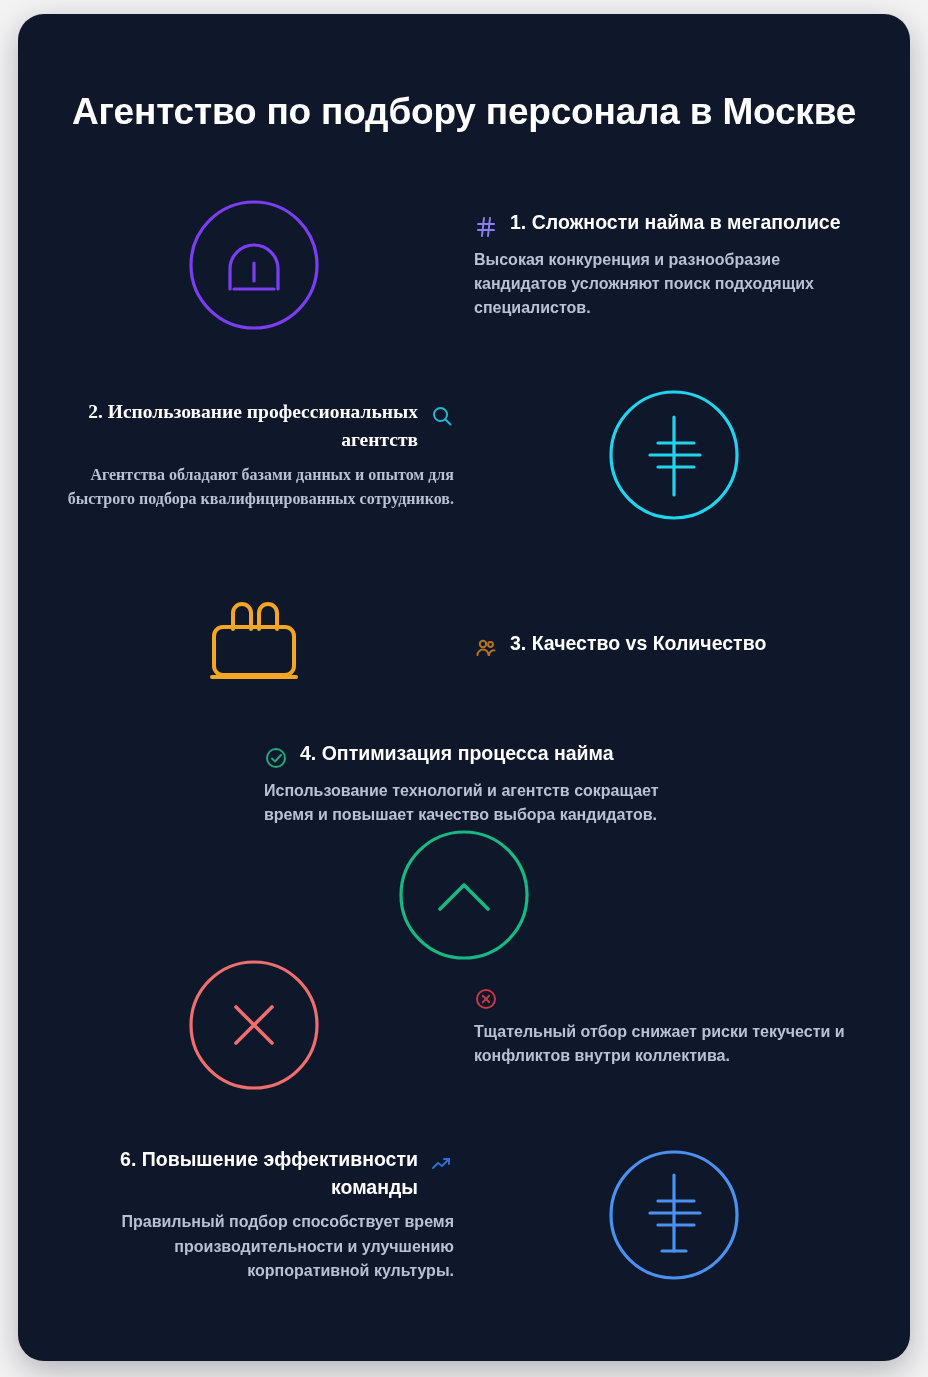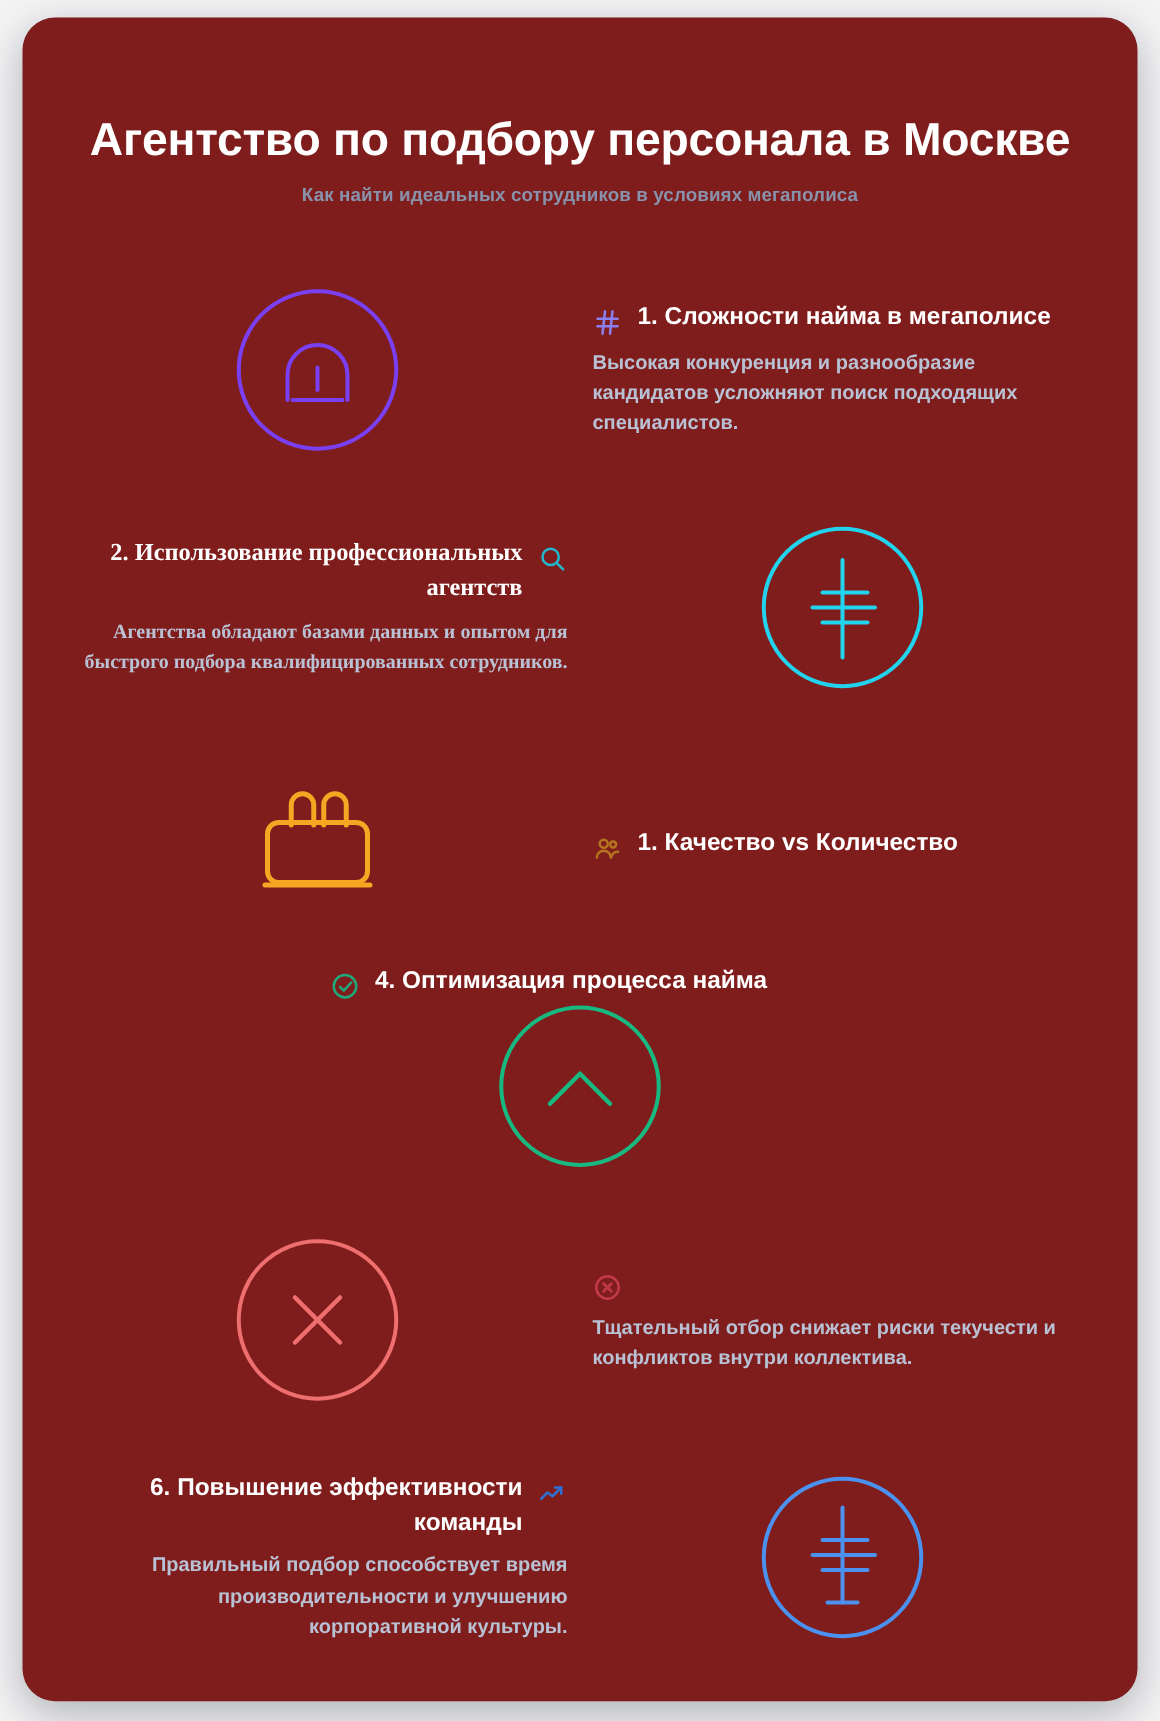--- a/index.html
+++ b/index.html
@@ -19,21 +19,21 @@
     background:#f3f3f4;
     overflow:hidden;
   }
 
   .card {
     position:absolute;
     left:18px;
     top:14px;
     width:892px;
     height:1347px;
-    background:#7f1d1d;
+    background:#0f172a;
     border-radius:26px;
     box-shadow:0 10px 32px rgba(10,14,30,0.28);
     overflow:hidden;
   }
 
   
   .header {
     padding:76px 44px 0 44px;
     text-align:center;
   }
@@ -115,21 +115,20 @@
   .art { display:block; }
 </style>
 </head>
 <body>
 
 <div class="page">
   <div class="card">
 
     <div class="header">
       <h1 class="title">Агентство по подбору персонала в Москве</h1>
-      <div class="subtitle">Как найти идеальных сотрудников в условиях мегаполиса</div>
     </div>
 
     <div class="rows">
 
       <div class="row left-art" style="height:190px;">
         <div class="cell-art">
           <svg class="art" width="136" height="136" viewBox="0 0 136 136" fill="none">
             <circle cx="68" cy="68" r="63" stroke="#7b3ff2" stroke-width="3.2"></circle>
             <path d="M44 92 V72 a24 24 0 0 1 48 0 V92" stroke="#7b3ff2" stroke-width="3.2" stroke-linecap="round"></path>
             <line x1="68" y1="66" x2="68" y2="84" stroke="#7b3ff2" stroke-width="3.2" stroke-linecap="round"></line>
@@ -187,21 +186,21 @@
         </div>
         <div class="cell-txt">
           <div class="block align-left">
             <div class="block-head">
               <svg class="block-icon" viewBox="0 0 24 24" fill="none" stroke="#b4741f" stroke-width="2" stroke-linecap="round">
                 <circle cx="9" cy="8" r="3.2"></circle>
                   <path d="M3.5 19 a5.5 5.5 0 0 1 11 0"></path>
                 <circle cx="16.5" cy="8.5" r="2.4"></circle>
                   <path d="M15 19 a5 5 0 0 1 5.5-4.6"></path>
               </svg>
-              <div class="block-title">1. Качество vs Количество</div>
+              <div class="block-title">3. Качество vs Количество</div>
             </div>
           </div>
         </div>
       </div>
 
       <div class="row right-art" style="height:190px;flex-direction:column;">
         <div class="cell-art">
           <svg class="art" width="136" height="136" viewBox="0 0 136 136" fill="none">
             <circle cx="68" cy="68" r="63" stroke="#18b981" stroke-width="3.2"></circle>
             <path d="M44 82 L68 58 L92 82" stroke="#18b981" stroke-width="3.6" stroke-linecap="round" stroke-linejoin="round"></path>
@@ -209,20 +208,21 @@
         </div>
         <div class="cell-txt">
           <div class="block align-left">
             <div class="block-head">
               <svg class="block-icon" viewBox="0 0 24 24" fill="none" stroke="#1fa97a" stroke-width="2" stroke-linecap="round" stroke-linejoin="round">
                 <circle cx="12" cy="12" r="9"></circle>
                   <path d="M8 12.5 l3 3 l6 -6.5"></path>
               </svg>
               <div class="block-title">4. Оптимизация процесса найма</div>
             </div>
+            <div class="block-desc">Использование технологий и агентств сокращает время и повышает качество выбора кандидатов.</div>
           </div>
         </div>
       </div>
 
       <div class="row left-art" style="height:190px;">
         <div class="cell-art">
           <svg class="art" width="136" height="136" viewBox="0 0 136 136" fill="none">
             <circle cx="68" cy="68" r="63" stroke="#ef6e6e" stroke-width="3.2"></circle>
             <line x1="50" y1="50" x2="86" y2="86" stroke="#ef6e6e" stroke-width="3.6" stroke-linecap="round"></line>
             <line x1="86" y1="50" x2="50" y2="86" stroke="#ef6e6e" stroke-width="3.6" stroke-linecap="round"></line>

